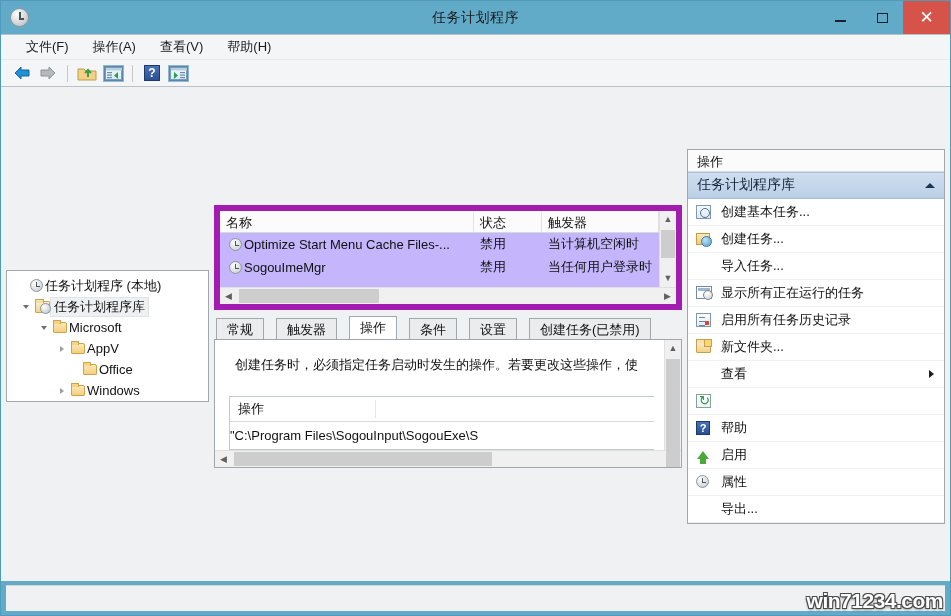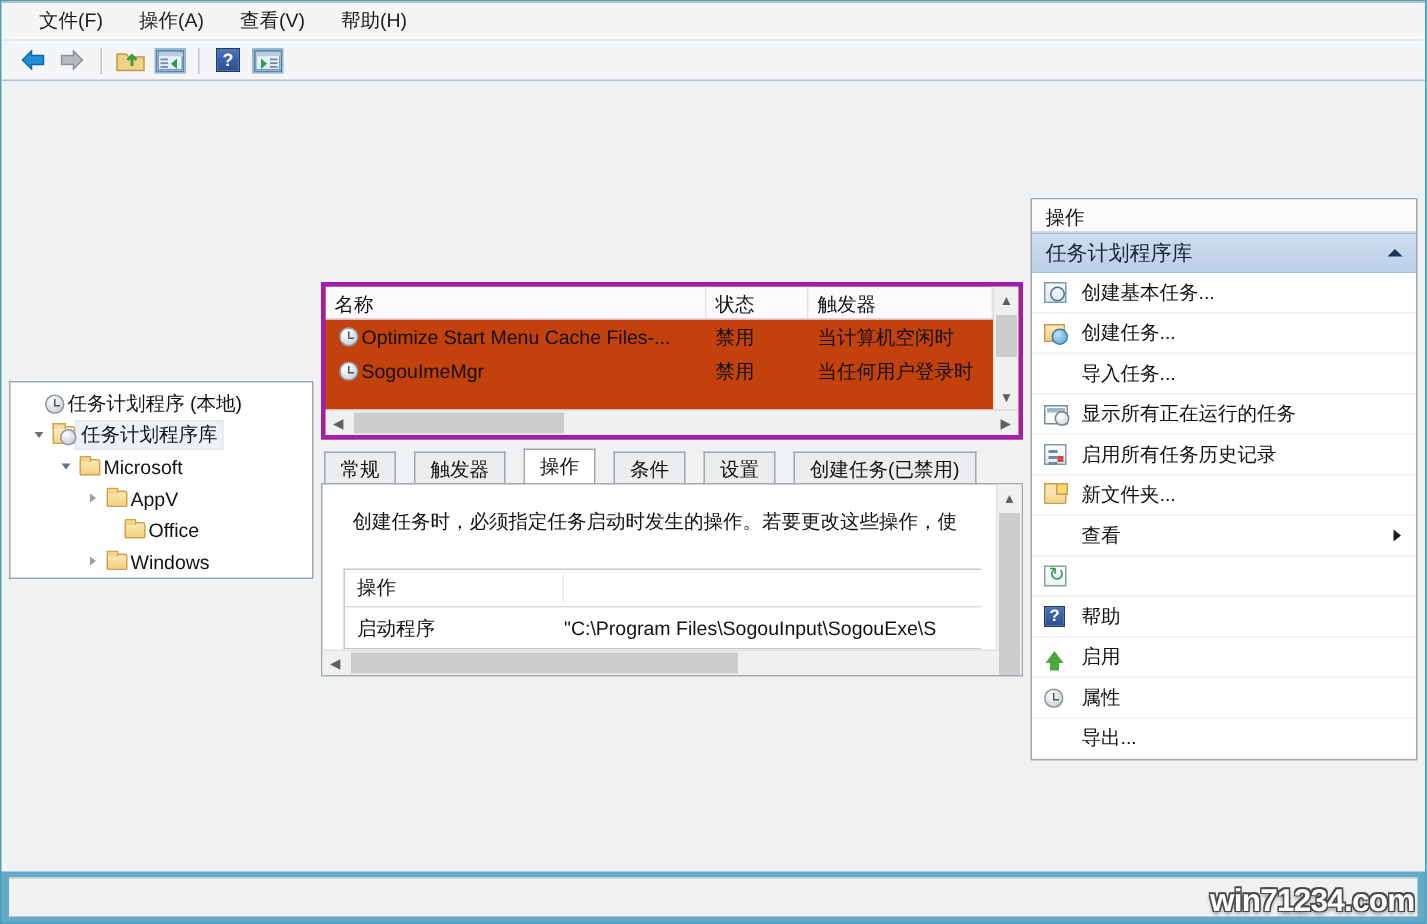--- a/index.html
+++ b/index.html
@@ -183,21 +183,21 @@
   
   #center-pane {
     flex: 1 1 auto; min-width: 0;
     margin-left: 5px; margin-right: 5px;
     display: flex; flex-direction: column;
   }
 
   
   #task-list {
     flex: 0 0 105px; height: 105px;
-    background: #c2410c; border: 3px solid #a21caf;
+    background: #c4b5fd; border: 6px solid #a21caf;
     display: flex; flex-direction: column; overflow: hidden;
   }
   #tl-body { flex: 1 1 auto; display: flex; min-height: 0; }
   #tl-cols { flex: 1 1 auto; min-width: 0; display: flex; flex-direction: column; }
   .tl-header {
     display: flex; height: 22px; flex: 0 0 22px;
     background: #fbfbfc; border-bottom: 1px solid #d6dadd;
     font-size: 13px; color: #111;
   }
   .tl-header div {
@@ -456,20 +456,33 @@
                  -1px 1px 0 #4a4a4a, 1px 1px 0 #4a4a4a,
                  0 2px 3px rgba(0,0,0,.45);
     z-index: 50;
   }
 </style>
 </head>
 <body>
 
 <div id="window">
 
+  <div id="titlebar">
+    <div id="app-icon"></div>
+    <div id="window-title">任务计划程序</div>
+    <div id="win-controls">
+      <div class="wc min">
+          <span></span>
+        </div>
+      <div class="wc max">
+          <span></span>
+        </div>
+      <div class="wc close">✕</div>
+    </div>
+  </div>
 
   <div id="menubar">
     <div class="menu-item">文件(F)</div>
     <div class="menu-item">操作(A)</div>
     <div class="menu-item">查看(V)</div>
     <div class="menu-item">帮助(H)</div>
   </div>
 
   <div id="toolbar">
     <div class="tb-btn">
@@ -628,21 +641,20 @@
       <div id="detail">
         <div id="detail-body">
           <div id="detail-scrollarea">
             <div id="detail-text">创建任务时，必须指定任务启动时发生的操作。若要更改这些操作，使</div>
             <div id="inner-table">
               <div class="it-header">
                 <div class="ic1">操作</div>
                 <div class="ic2"></div>
               </div>
               <div class="it-row">
-                <div class="ic1">启动程序</div>
                 <div class="ic2">"C:\Program Files\SogouInput\SogouExe\S</div>
               </div>
             </div>
           </div>
           <div class="vsb">
             <div class="sb-arrow">▲</div>
             <div class="sb-track">
               <div class="sb-thumb" style="top:2px;height:112px"></div>
             </div>
             <div class="sb-arrow">▼</div>

